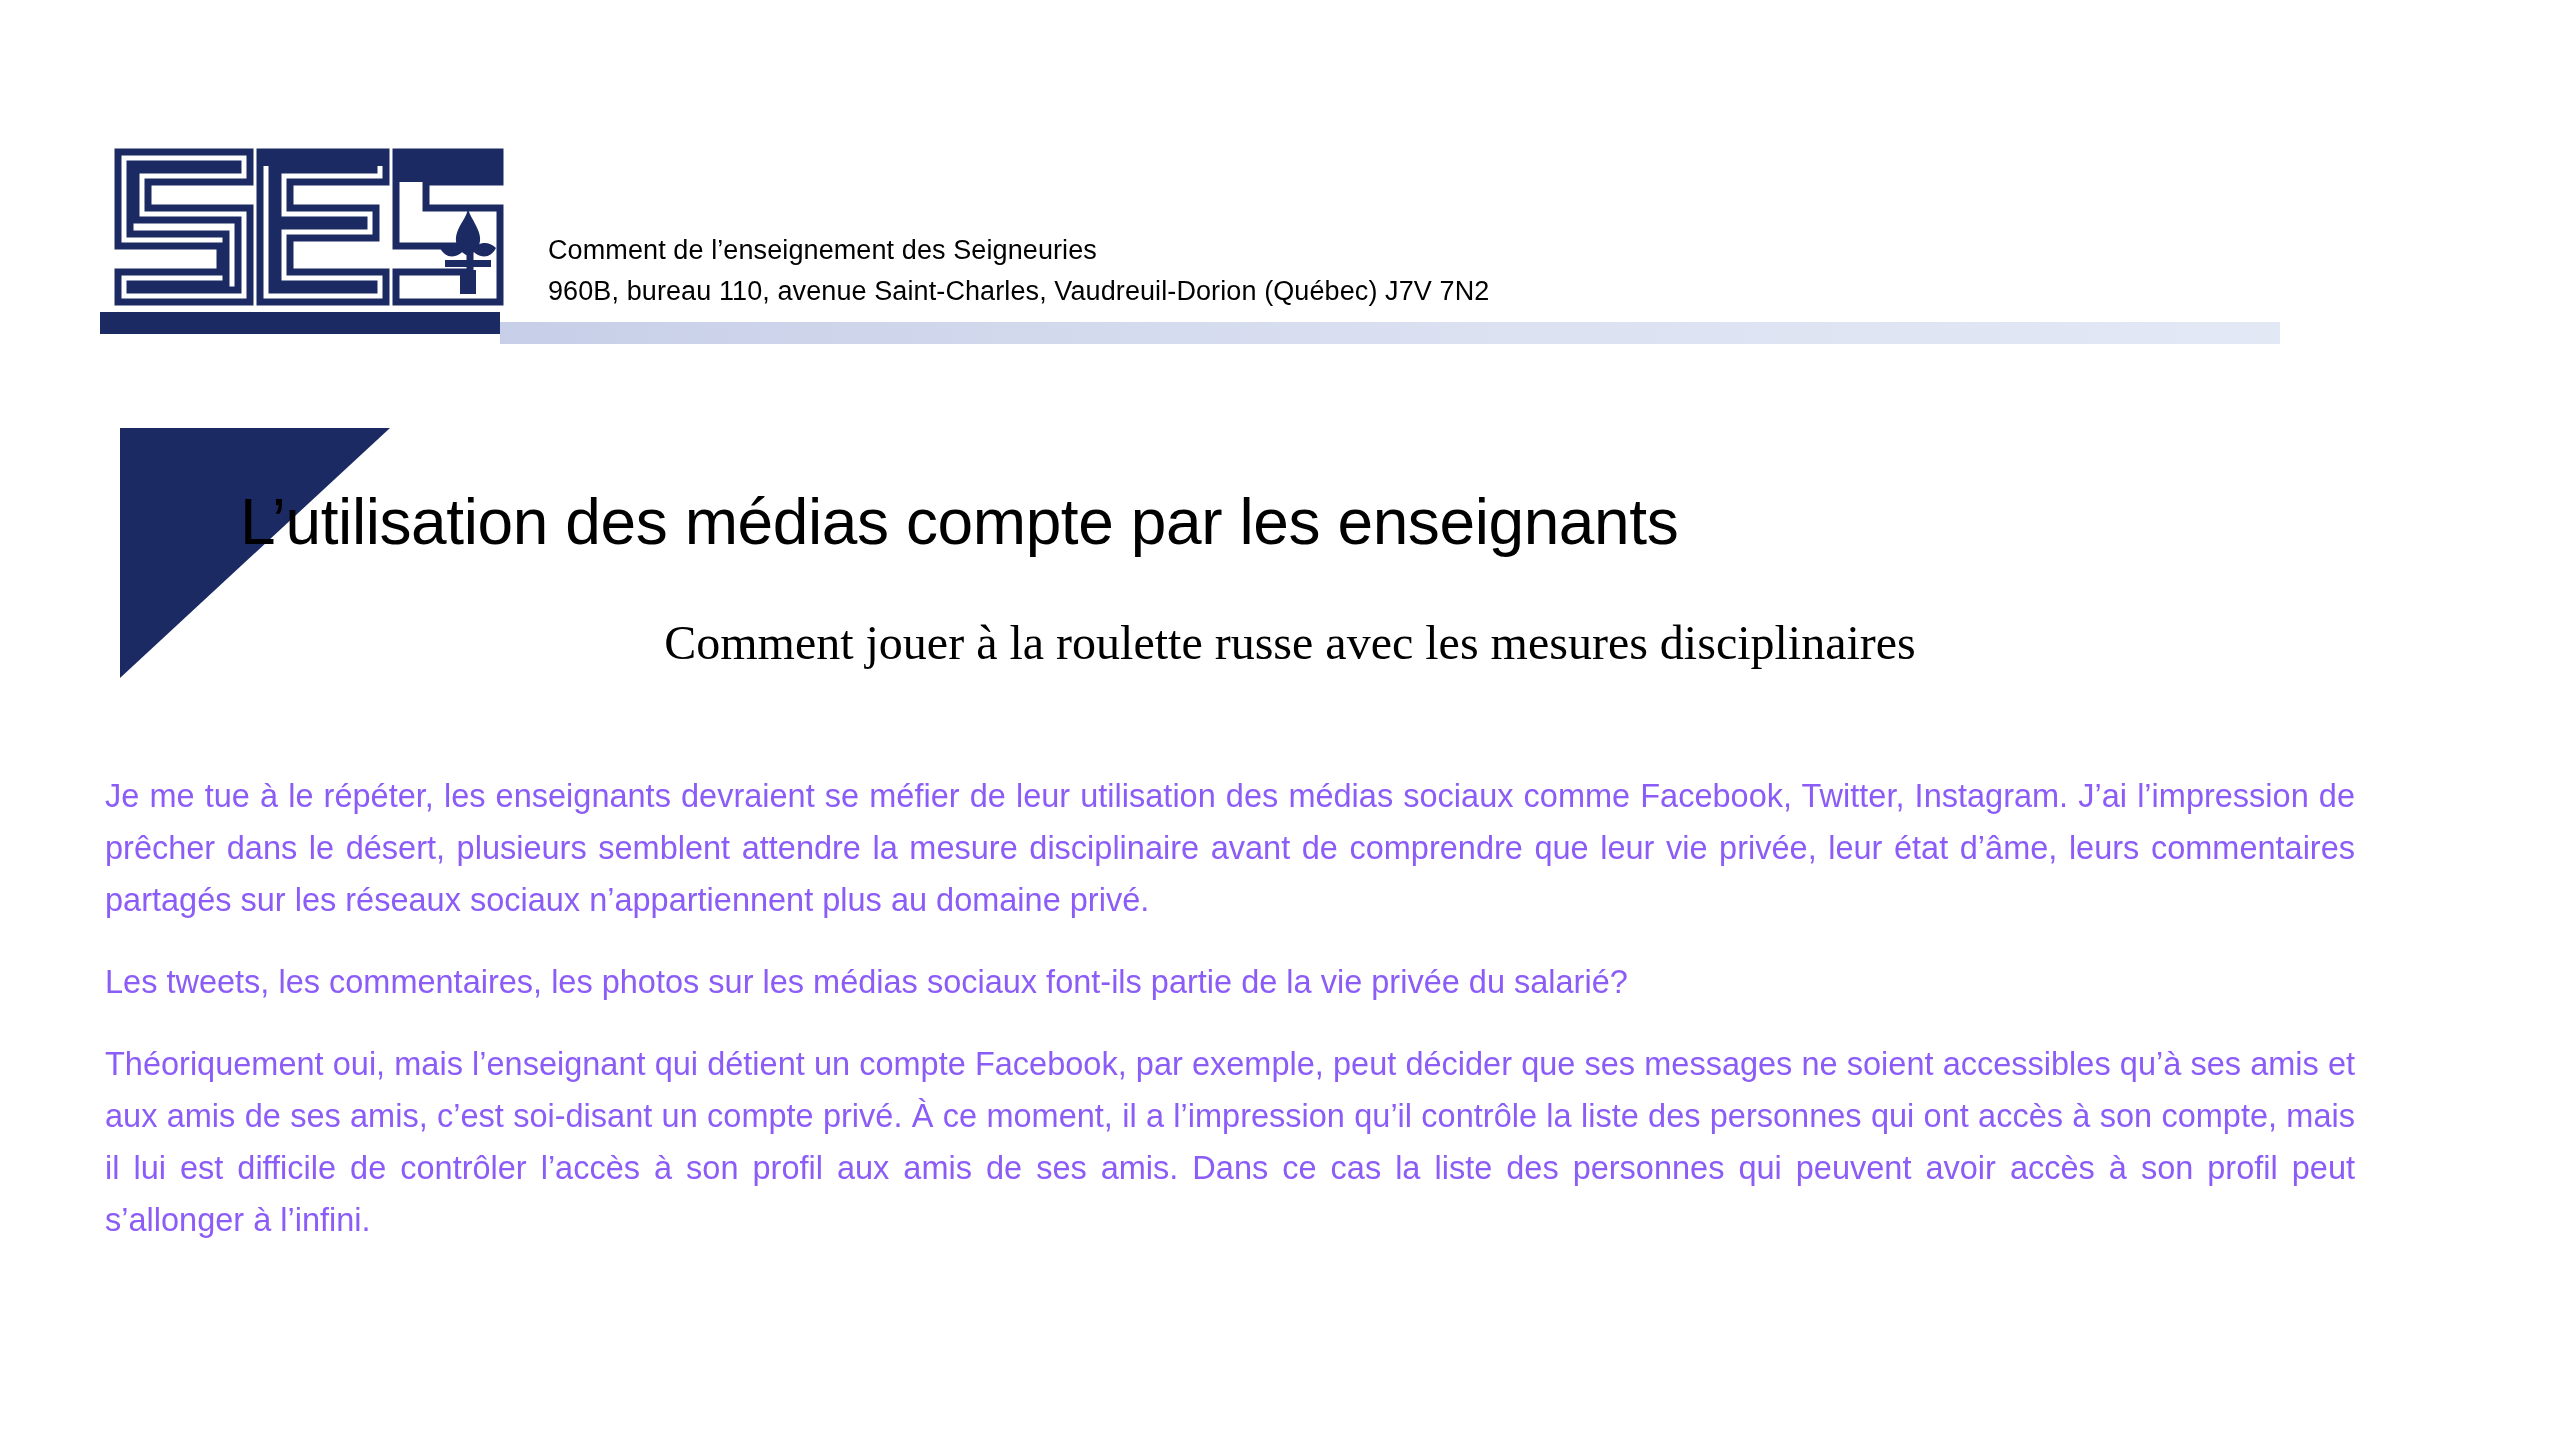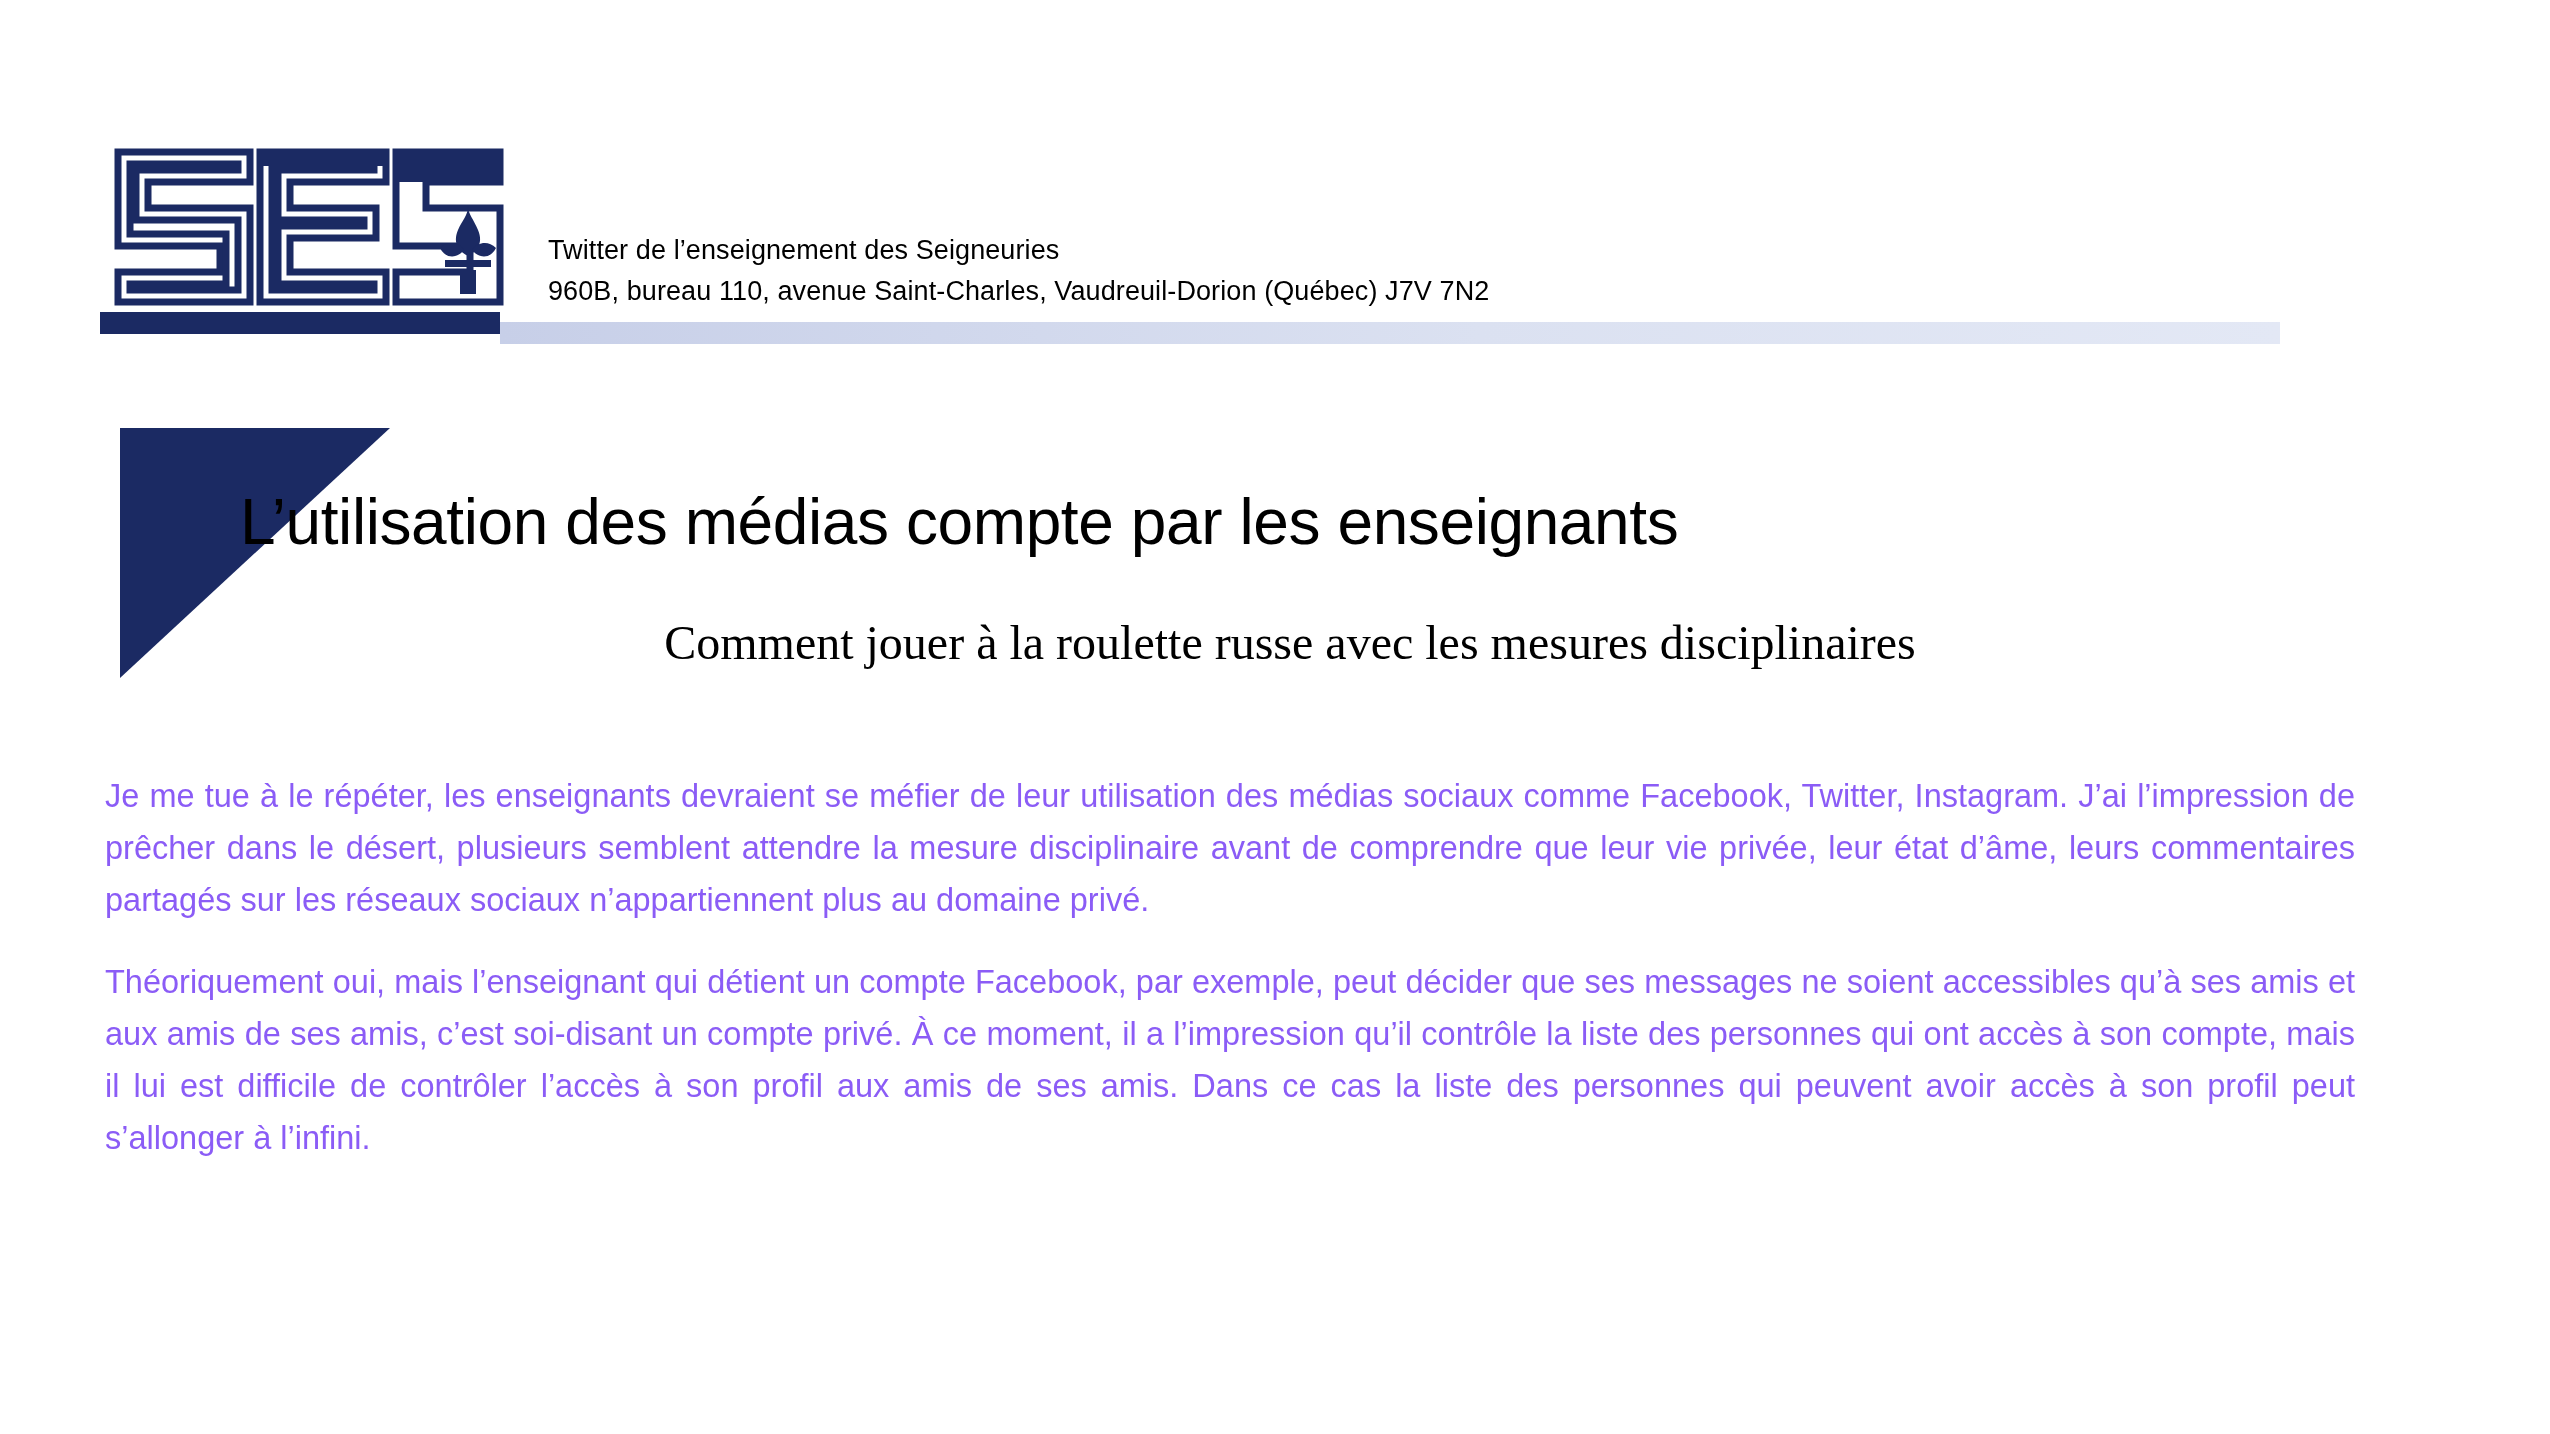--- a/index.html
+++ b/index.html
@@ -161,31 +161,32 @@
         <rect x="345" y="122" width="46" height="7"></rect>
         <path d="M360 132 h16 v24 h-16 z"></path>
       </g>
     </svg>
   </div>
 
   <div class="logo-underline"></div>
   <div class="header-rule"></div>
 
   <div class="org-lines">
-    <div class="org-line">Twitter de l’enseignement des Seigneuries</div>
+    <div class="org-line">Comment de l’enseignement des Seigneuries</div>
     <div class="org-line">960B, bureau 110, avenue Saint-Charles, Vaudreuil-Dorion  (Québec)  J7V 7N2</div>
   </div>
 </div>
 
 <div class="title-wrap">
   <div class="flag-shape">
     <svg width="270" height="250" viewBox="0 0 270 250">
       <path d="M0 0 H270 L0 250 Z" fill="#1b2a63"></path>
     </svg>
   </div>
   <h1 class="doc-title">L’utilisation des médias compte par les enseignants</h1>
   <h2 class="doc-subtitle">Comment jouer à la roulette russe avec les mesures disciplinaires</h2>
 </div>
 
 <div class="body-text">
   <p class="para">Je me tue à le répéter, les enseignants devraient se méfier de leur utilisation des médias sociaux comme Facebook, Twitter, Instagram. J’ai l’impression de prêcher dans le désert, plusieurs semblent attendre la mesure disciplinaire avant de comprendre que leur vie privée, leur état d’âme, leurs commentaires partagés sur les réseaux sociaux n’appartiennent plus au domaine privé.</p>
+  <p class="para para-q">Les tweets, les commentaires, les photos sur les médias sociaux font-ils partie de la vie privée du salarié?</p>
   <p class="para">Théoriquement oui, mais l’enseignant qui détient un compte Facebook, par exemple, peut décider que ses messages ne soient accessibles qu’à ses amis et aux amis de ses amis, c’est soi-disant un compte privé. À ce moment, il a l’impression qu’il contrôle la liste des personnes qui ont accès à son compte, mais il lui est difficile de contrôler l’accès à son profil aux amis de ses amis. Dans ce cas la liste des personnes qui peuvent avoir accès à son profil peut s’allonger à l’infini.</p>
 </div>
 
 </body></html>

